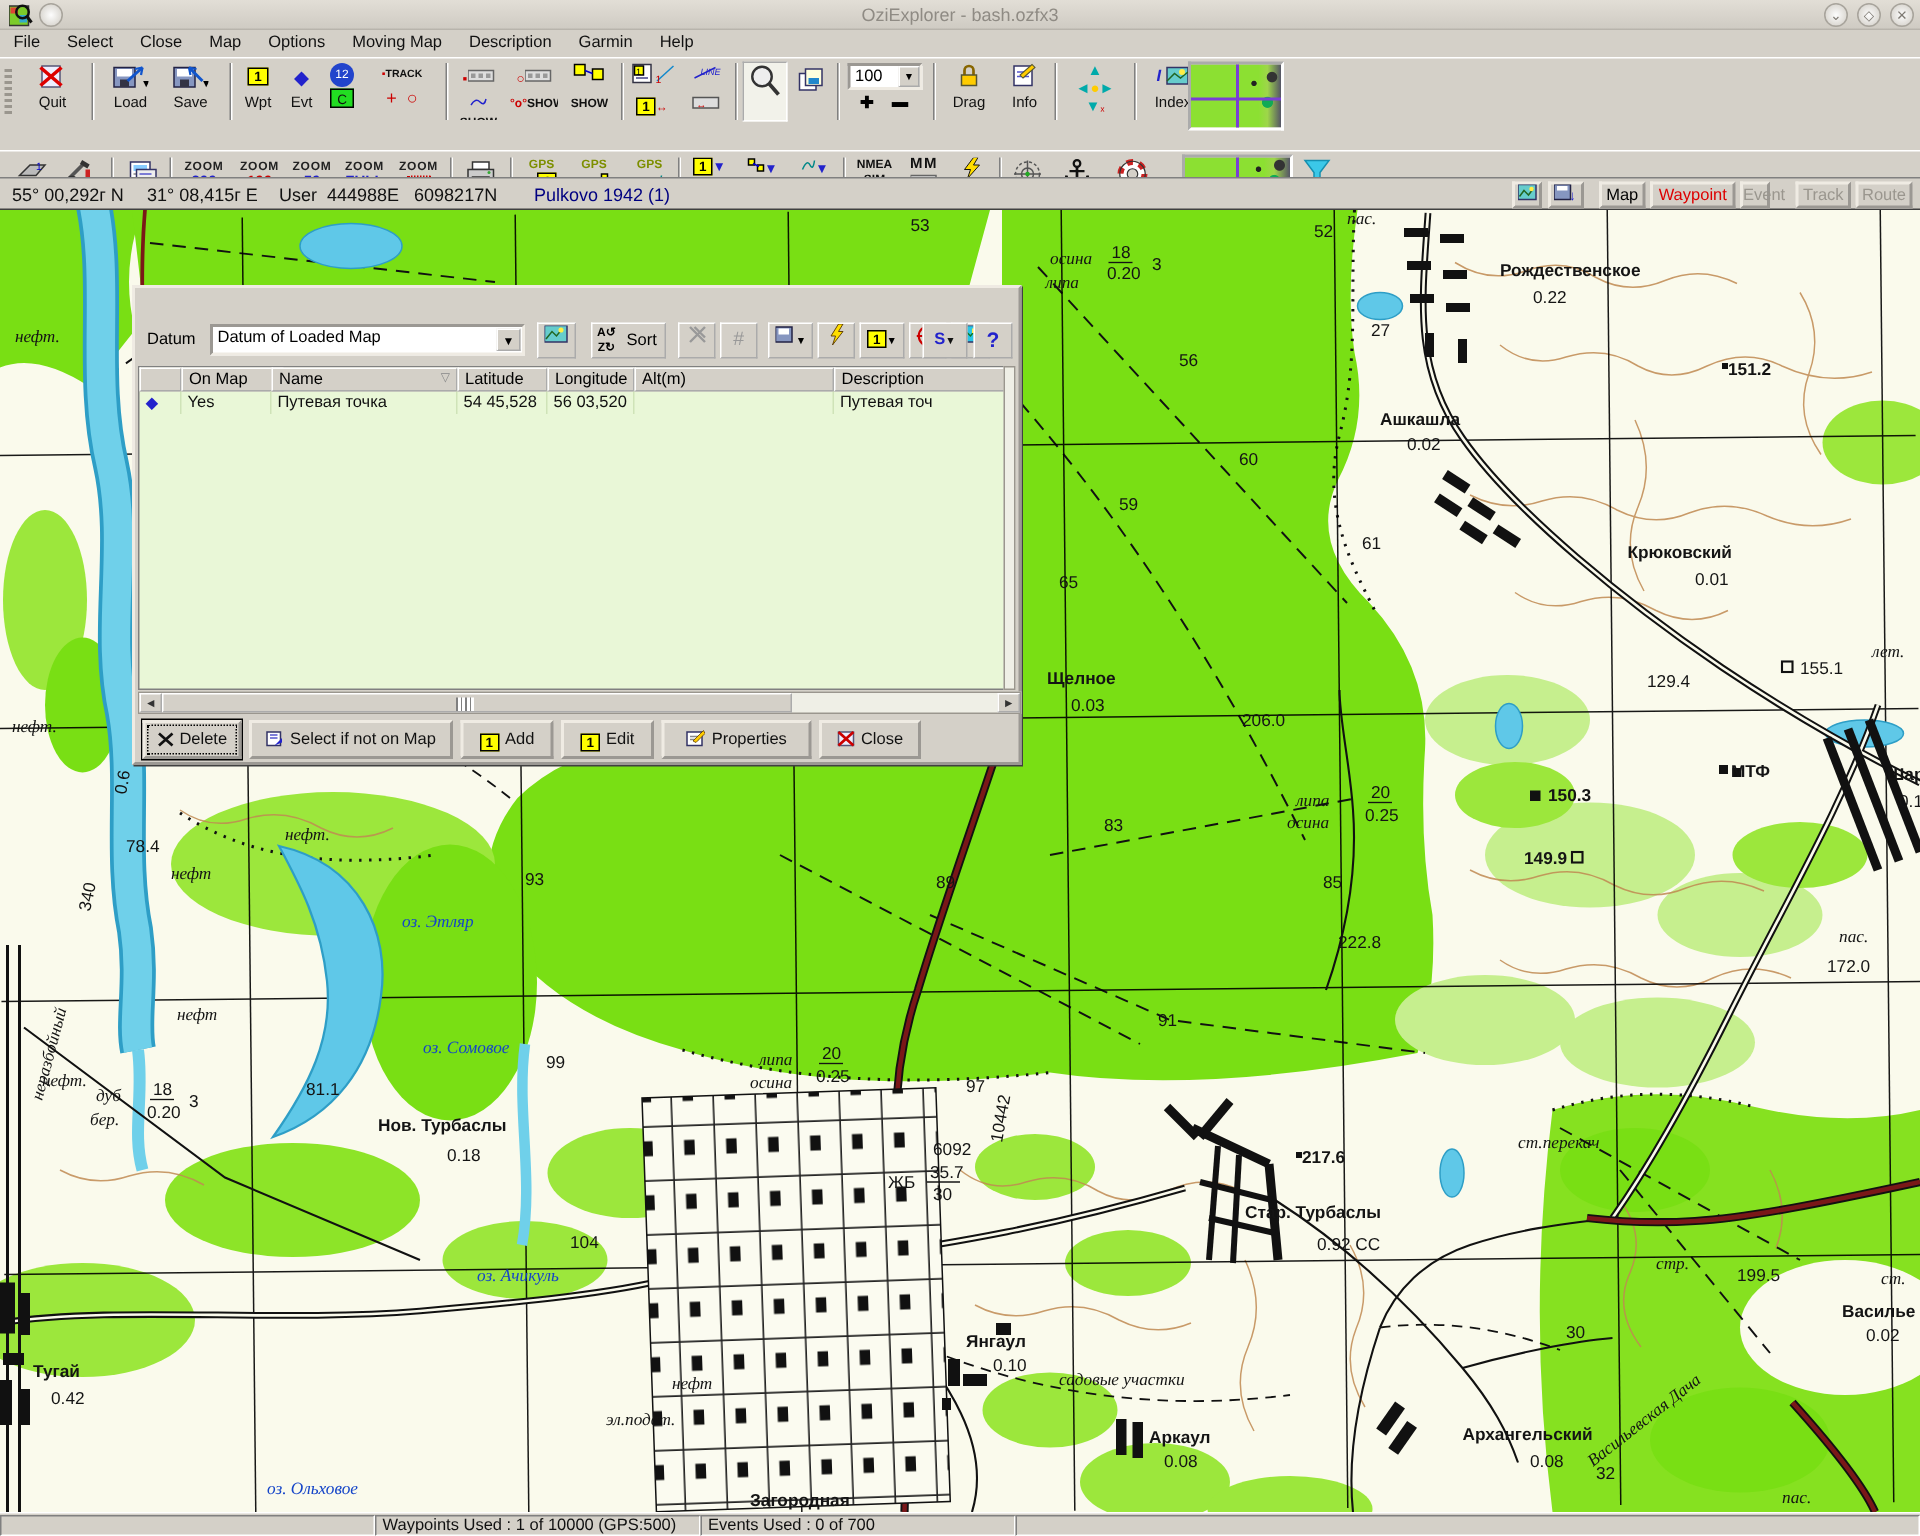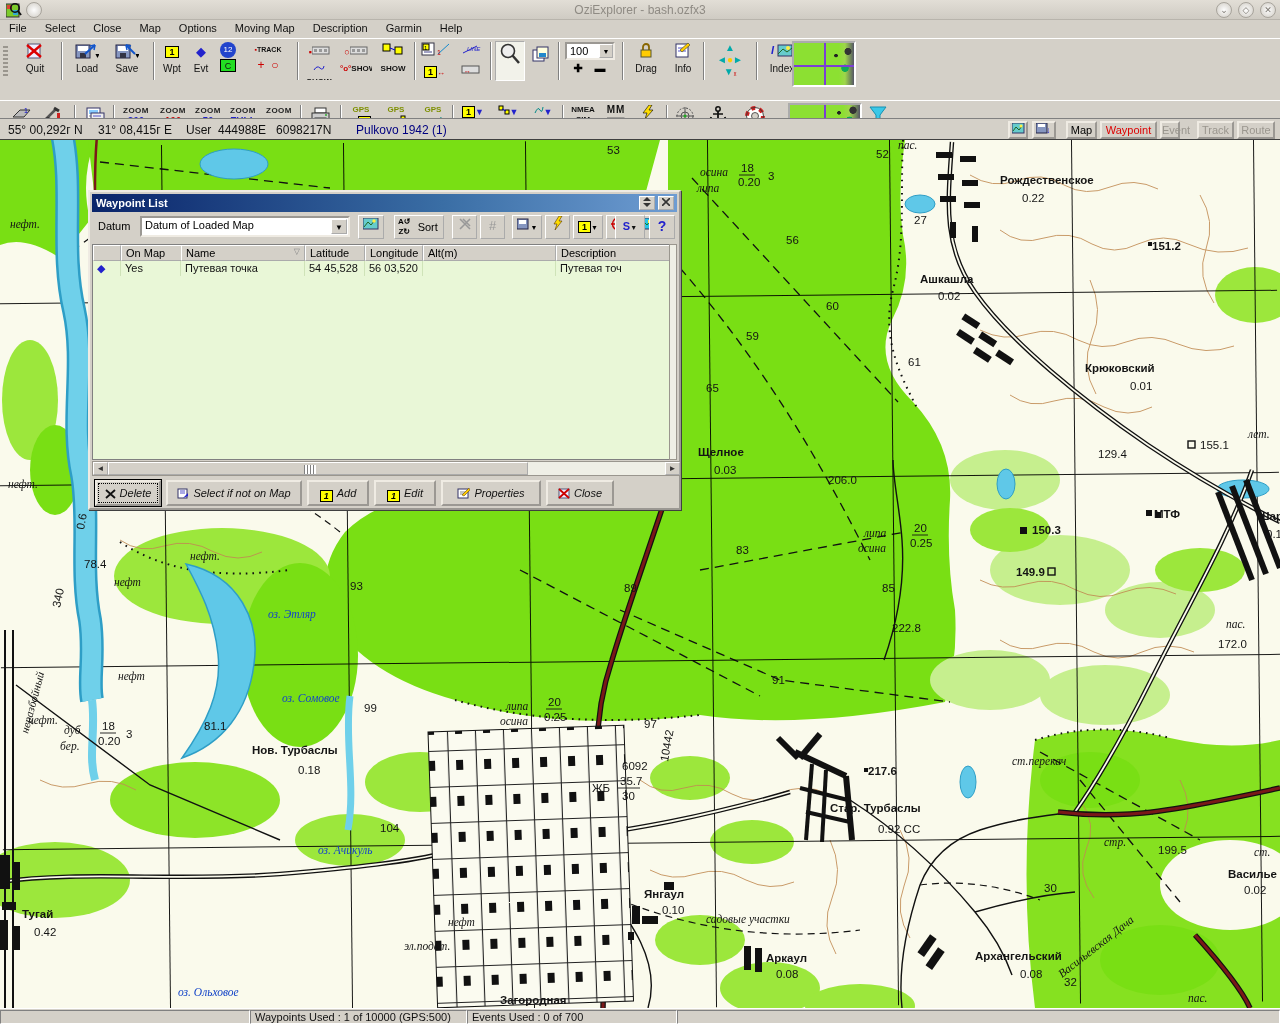--- a/index.html
+++ b/index.html
@@ -60,21 +60,21 @@
   
   #wpt-table { position:absolute; left:2px; top:52px; width:581px; height:216px; background:#E9F7D7; border:1px solid #808080; }
   #vscroll { position:absolute; right:2px; top:52px; width:8px; height:216px; background:#EFEFE6; border:1px solid #9a968e; }
   .hcell { position:absolute; top:0; height:16px; background:#D4D0C8; border:1px outset #fff; font-size:11px; padding:1px 4px; overflow:hidden; white-space:nowrap; }
   .rcell { position:absolute; top:16px; height:15px; font-size:11px; padding:1px 4px; border-right:1px solid #cfe3b8; overflow:hidden; white-space:nowrap; color:#111; }
   #hscroll { position:absolute; left:2px; top:269px; width:589px; height:15px; background:#EFEFE6; border:1px solid #9a968e; }
   .scr-btn { position:absolute; top:0; width:15px; height:13px; background:#D4D0C8; border:1px outset #fff; font-size:8px; text-align:center; line-height:12px; color:#333; }
   #scr-thumb { position:absolute; left:15px; top:0; width:420px; height:13px; background:#D4D0C8; border:1px outset #fff; }
   #scr-grip { position:absolute; left:195px; top:2px; width:12px; height:9px; background:repeating-linear-gradient(90deg,#808080 0 1px,#fff 1px 3px); }
   
-  .bbtn { position:absolute; top:288px; height:26px; background:#D4D0C8; border:2px outset #EFEBE3; font-size:11px; text-align:center; line-height:22px; color:#111;font-style:italic; }
+  .bbtn { position:absolute; top:288px; height:26px; background:#D4D0C8; border:2px outset #EFEBE3; font-size:11px; text-align:center; line-height:22px; color:#111; }
   .bbtn .bic { vertical-align:-2px; margin-right:4px; }
   #btn-delete { outline:1px dotted #000; outline-offset:-4px; border:2px outset #EFEBE3; box-shadow:0 0 0 1px #000; }
   .ybox { display:inline-block; background:#FFFF00; border:1px solid #000; font-size:9px; font-weight:bold; line-height:10px; padding:0 3px; color:#000; }
 </style>
 </head>
 <body>
 
 <div id="titlebar">
   <span class="abs" style="left:6px;top:2px">
     <svg width="16" height="16">
@@ -733,30 +733,20 @@
         <text transform="translate(22 778)" class="ml bd" font-size="14">Тугай</text>
         <text transform="translate(34 796)" class="ml">0.42</text>
         <text transform="translate(178 856)" class="ml blue it">оз. Ольховое</text>
         <text transform="translate(318 714)" class="ml blue it">оз. Ачикуль</text>
         <text transform="translate(1188 862)" class="ml it">пас.</text>
       </g>
 </svg>
 </div>
 
 <div id="dialog">
-  <div id="dlg-title">
-    <span>Waypoint List</span>
-    <span class="dlg-tbtn" style="right:22px"><svg width="8" height="10">
-          <path d="M4,0 L8,4 H0 Z" fill="#333"></path>
-          <path d="M4,10 L0,6 H8 Z" fill="#333"></path>
-        </svg></span>
-    <span class="dlg-tbtn" style="right:3px"><svg width="8" height="8">
-          <path d="M0,0 L8,8 M8,0 L0,8" stroke="#333" stroke-width="1.6"></path>
-        </svg></span>
-  </div>
   <div id="dlg-toolbar">
     <span class="abs" style="left:6px;top:8px">Datum</span>
     <div id="datum-select">
       <span>Datum of Loaded Map</span>
       <span id="datum-arrow">▼</span>
     </div>
     <span class="dbtn" style="left:266px;width:26px;line-height:20px"><svg width="16" height="12">
           <rect x="0" y="0" width="15" height="11" fill="#6CC" stroke="#336"></rect>
           <path d="M1,9 l4,-5 3,3 4,-5" stroke="#262" fill="none"></path>
           <circle cx="11" cy="3" r="1.7" fill="#FE4"></circle>

